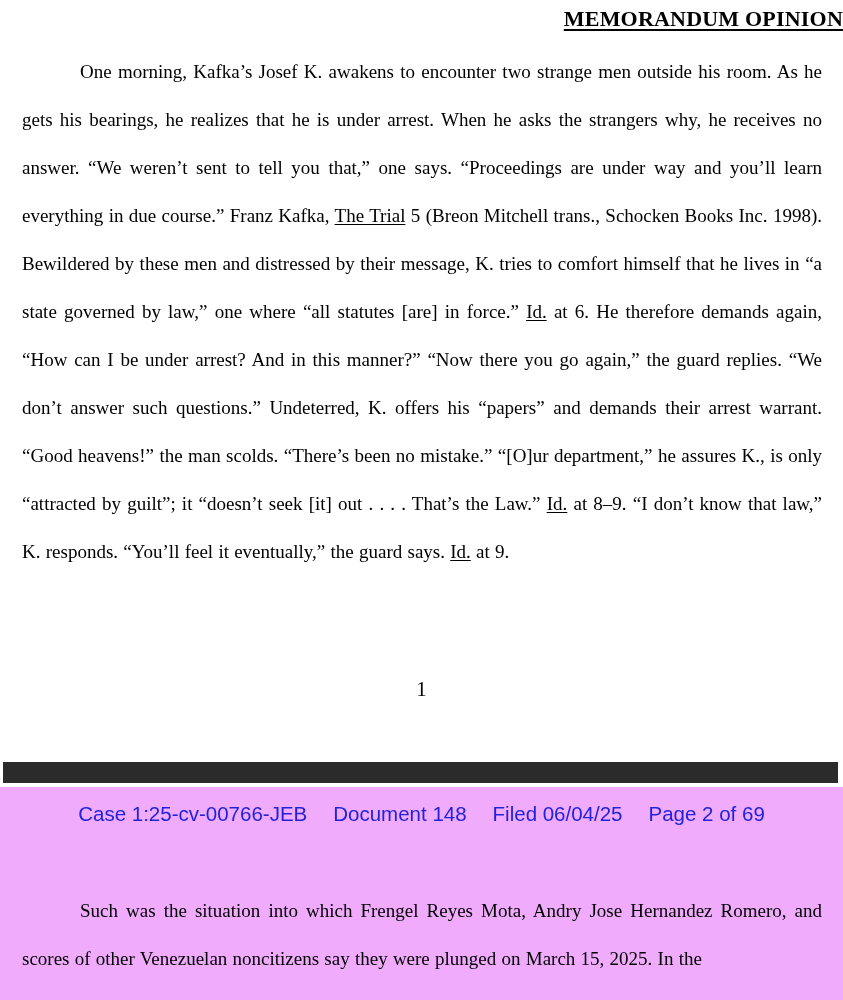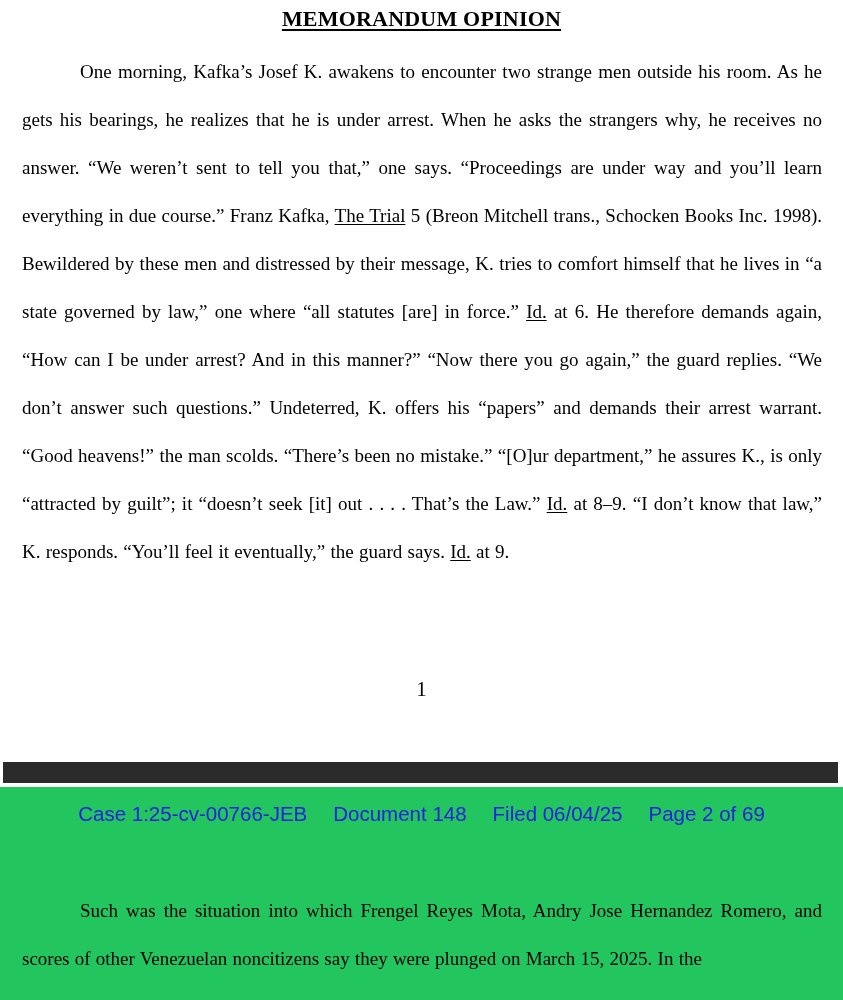--- a/index.html
+++ b/index.html
@@ -19,21 +19,21 @@
   
   #page-one {
     position: relative;
     width: 843px;
     height: 762px;
     background: #ffffff;
     box-sizing: border-box;
   }
 
   .opinion-title {
-    text-align: center;
+    text-align: right;
     font-size: 22px;
     font-weight: bold;
     letter-spacing: 0.2px;
     margin: 0;
     padding-top: 8px;
     line-height: 1;
   }
   .opinion-title .title-text {
     text-decoration: underline;
     text-underline-offset: 3px;
@@ -88,21 +88,21 @@
     background: #2b2b2b;
   }
 
   
   #page-two {
     position: absolute;
     left: 0;
     top: 787px;
     width: 843px;
     height: 213px;
-    background: #22c55e;
+    background: #f0abfc;
     overflow: hidden;
   }
 
   .ecf-stamp {
     position: absolute;
     left: 0;
     top: 14px;
     width: 843px;
     text-align: center;
     color: #2222dd;

